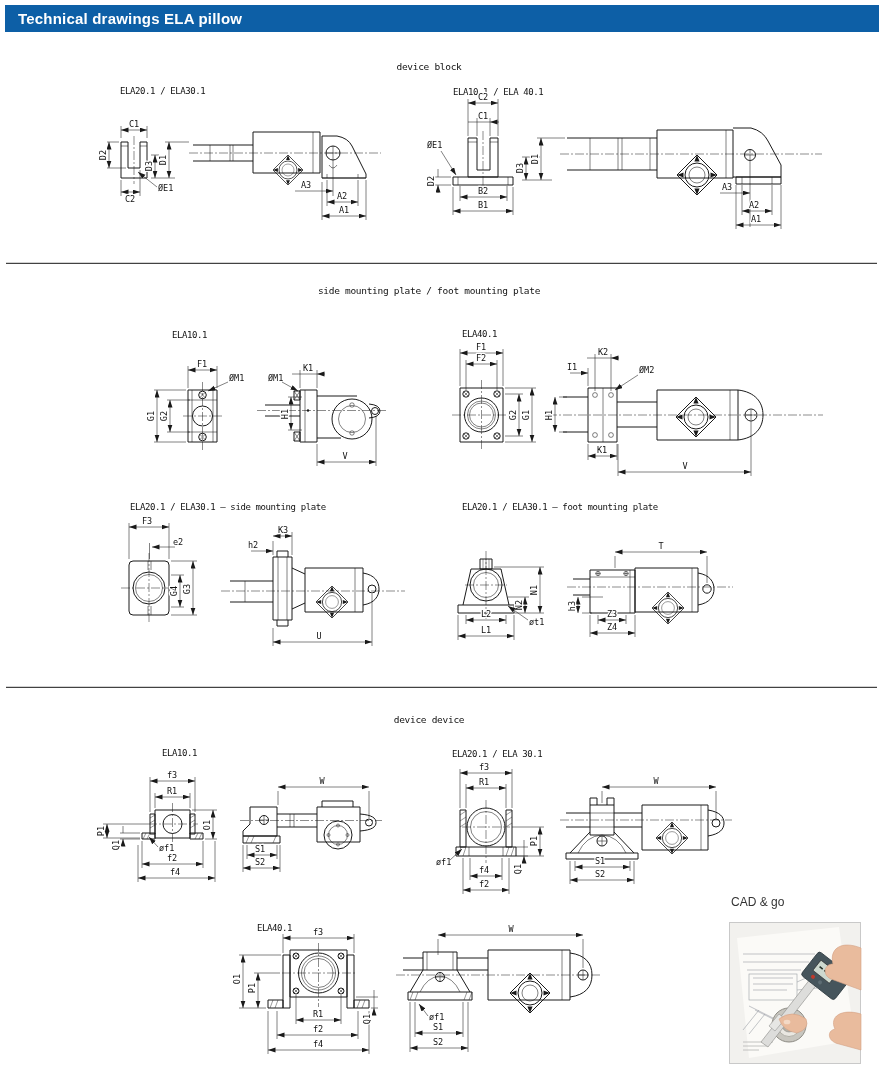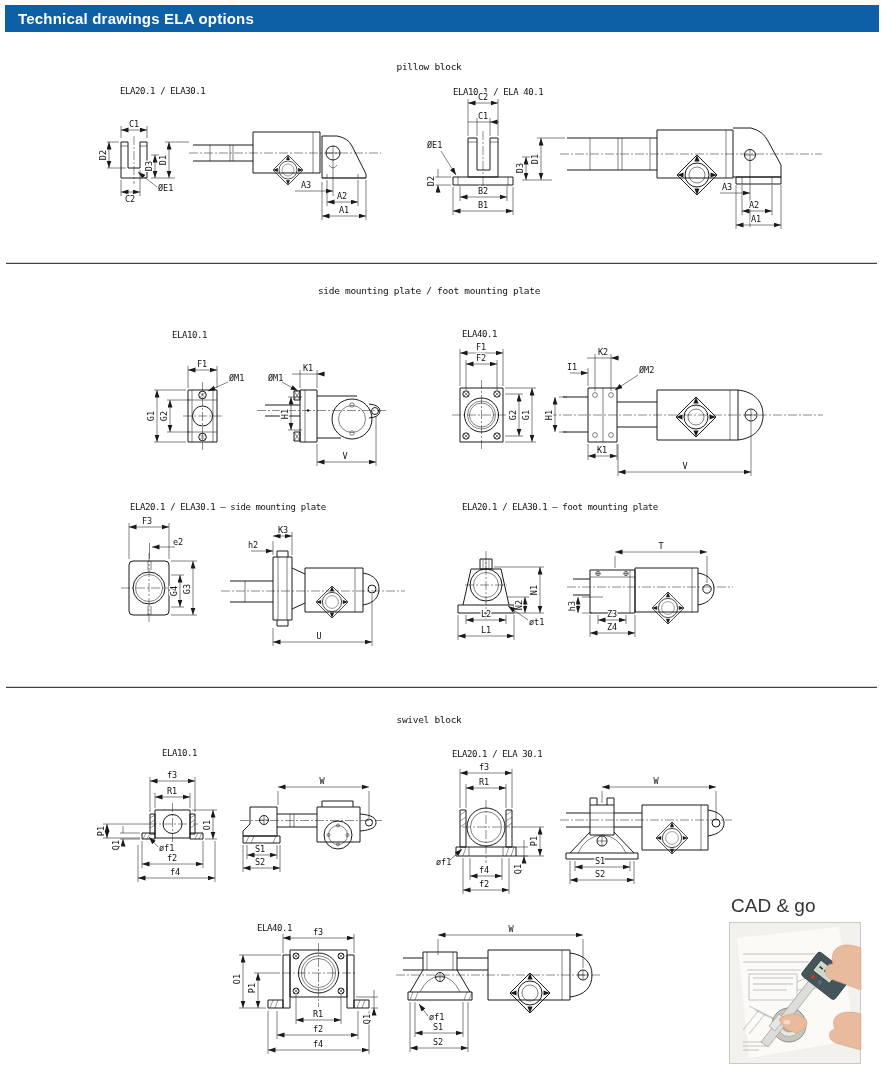--- a/index.html
+++ b/index.html
@@ -4,21 +4,21 @@
 <style>
   *{margin:0;padding:0;box-sizing:border-box}
   html,body{background:#fff}
   .page{position:relative;width:884px;height:1080px;background:#fff;overflow:hidden;
         font-family:"DejaVu Sans Mono",monospace;color:#111}
   .hdr{position:absolute;left:5px;top:5px;width:874px;height:27px;background:#0d5fa6;
        color:#fff;font-family:"Liberation Sans",sans-serif;font-weight:bold;font-size:15px;
        line-height:27px;padding-left:13px;letter-spacing:.2px}
   .cap{position:absolute;left:0;width:858px;text-align:center;font-size:9.5px;letter-spacing:-.3px;color:#111}
   .rule{position:absolute;left:6px;width:871px;height:2px;background:#424242;border-top:1px solid #d2d2d2}
-  .cadgo{position:absolute;font-family:"Liberation Sans",sans-serif;font-size:19px;color:#333}
+  .cadgo{position:absolute;font-family:"Liberation Sans",sans-serif;font-size:12px;color:#333}
   svg.drw{position:absolute;overflow:visible}
   svg text{font-family:"DejaVu Sans Mono",monospace;font-size:8.5px;fill:#111;
            paint-order:stroke;stroke:#fff;stroke-width:2.5px;stroke-linejoin:round}
   svg text.t{font-size:9px;letter-spacing:-.4px}
   .ol{fill:none;stroke:#1a1a1a;stroke-width:1}
   .tl{fill:none;stroke:#1a1a1a;stroke-width:.55}
   .dl{fill:none;stroke:#1a1a1a;stroke-width:.55}
   .cl{fill:none;stroke:#1a1a1a;stroke-width:.5;stroke-dasharray:9 2 2 2}
   .hl{fill:none;stroke:#1a1a1a;stroke-width:.45}
   .da{marker-start:url(#ar);marker-end:url(#ar)}
@@ -38,24 +38,24 @@
       <g id="flg">
         <path class="ol" d="M-20 0 L0 -20 L20 0 L0 20 Z"></path>
         <circle class="ol" r="12"></circle>
           <circle class="tl" r="8"></circle>
         <path class="arw" d="M0 -20 L-2.6 -13.5 H2.6 Z M0 20 L-2.6 13.5 H2.6 Z M-20 0 L-13.5 -2.6 V2.6 Z M20 0 L13.5 -2.6 V2.6 Z"></path>
       </g>
     </defs>
   </svg>
 
   <div class="hdr" style="background: rgb(13, 95, 166);">
-    <span>Technical drawings ELA options</span>
+    <span>Technical drawings ELA pillow</span>
   </div>
 
-  <div class="cap" style="top:61px">pillow block</div>
+  <div class="cap" style="top:61px">device block</div>
 
   <svg class="drw" style="left:85px;top:80px" width="300" height="160" viewBox="0 0 300 160">
     <text class="t" x="35" y="14">ELA20.1 / ELA30.1</text>
     <g>
       <path class="ol" d="M36 62 H43 V88 H55 V62 H62 V98 H36 Z"></path>
       <path class="tl" d="M36 66 H43 M55 66 H62"></path>
       <path class="cl" d="M49 56 V104"></path>
     </g>
     <g>
       <path class="cl" d="M104 73 H296"></path>
@@ -377,21 +377,21 @@
       <path class="dl" d="M153 120 V129 M181 120 V129"></path>
         <path class="dl da" d="M153 125 H181"></path>
       <text x="167" y="122" text-anchor="middle">Z3</text>
       <path class="dl" d="M145 120 V142 M190 120 V142"></path>
         <path class="dl da" d="M145 138 H190"></path>
       <text x="167" y="135" text-anchor="middle">Z4</text>
     </g>
   </svg>
 
   <div class="rule" style="top:686px"></div>
-  <div class="cap" style="top:714px">swivel block</div>
+  <div class="cap" style="top:714px">device device</div>
 
   <svg class="drw" style="left:90px;top:735px" width="310" height="170" viewBox="0 0 310 170">
     <text class="t" x="72" y="21">ELA10.1</text>
     <g>
       <path class="ol" d="M65 75 H100 V103 H65 Z"></path>
         <circle class="ol" cx="82.5" cy="89" r="9.5"></circle>
       <path class="cl" d="M82.5 68 V110 M58 89 H108"></path>
       <path class="ol" d="M60 79 H65 V99 H60 Z M100 79 H105 V99 H100 Z"></path>
       <path class="hl" d="M60 83 L65 80 M60 88 L65 85 M60 93 L65 90 M100 83 L105 80 M100 88 L105 85 M100 93 L105 90"></path>
       <path class="ol" d="M52 98 H65 V104 H52 Z M100 98 H113 V104 H100 Z"></path>

